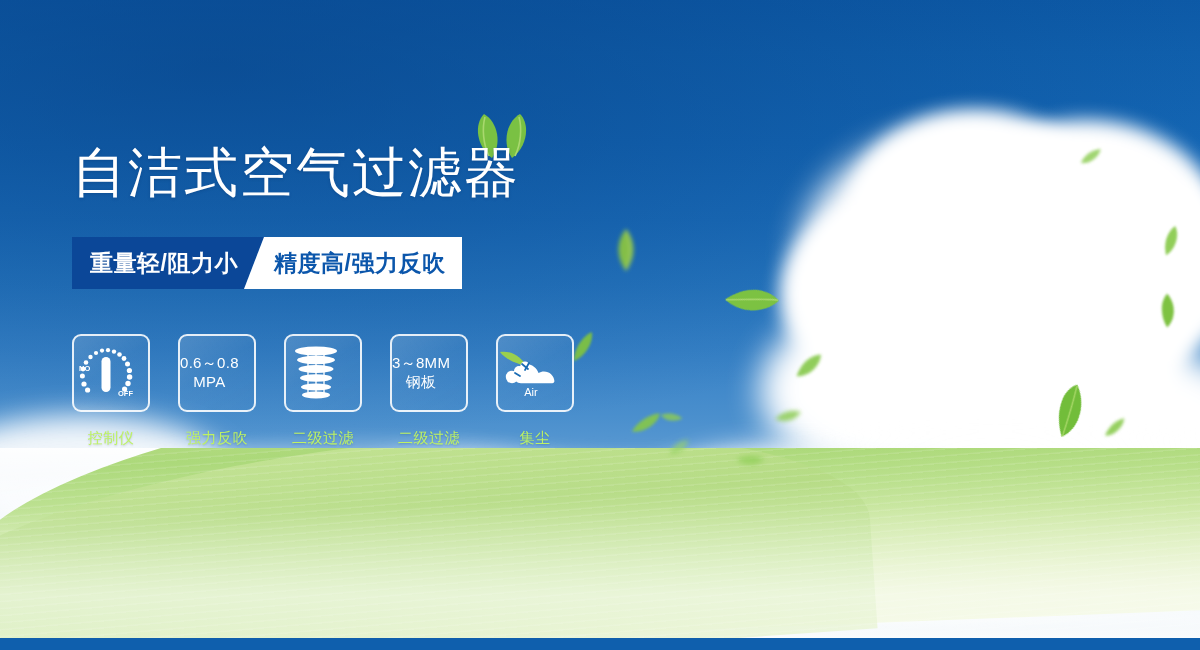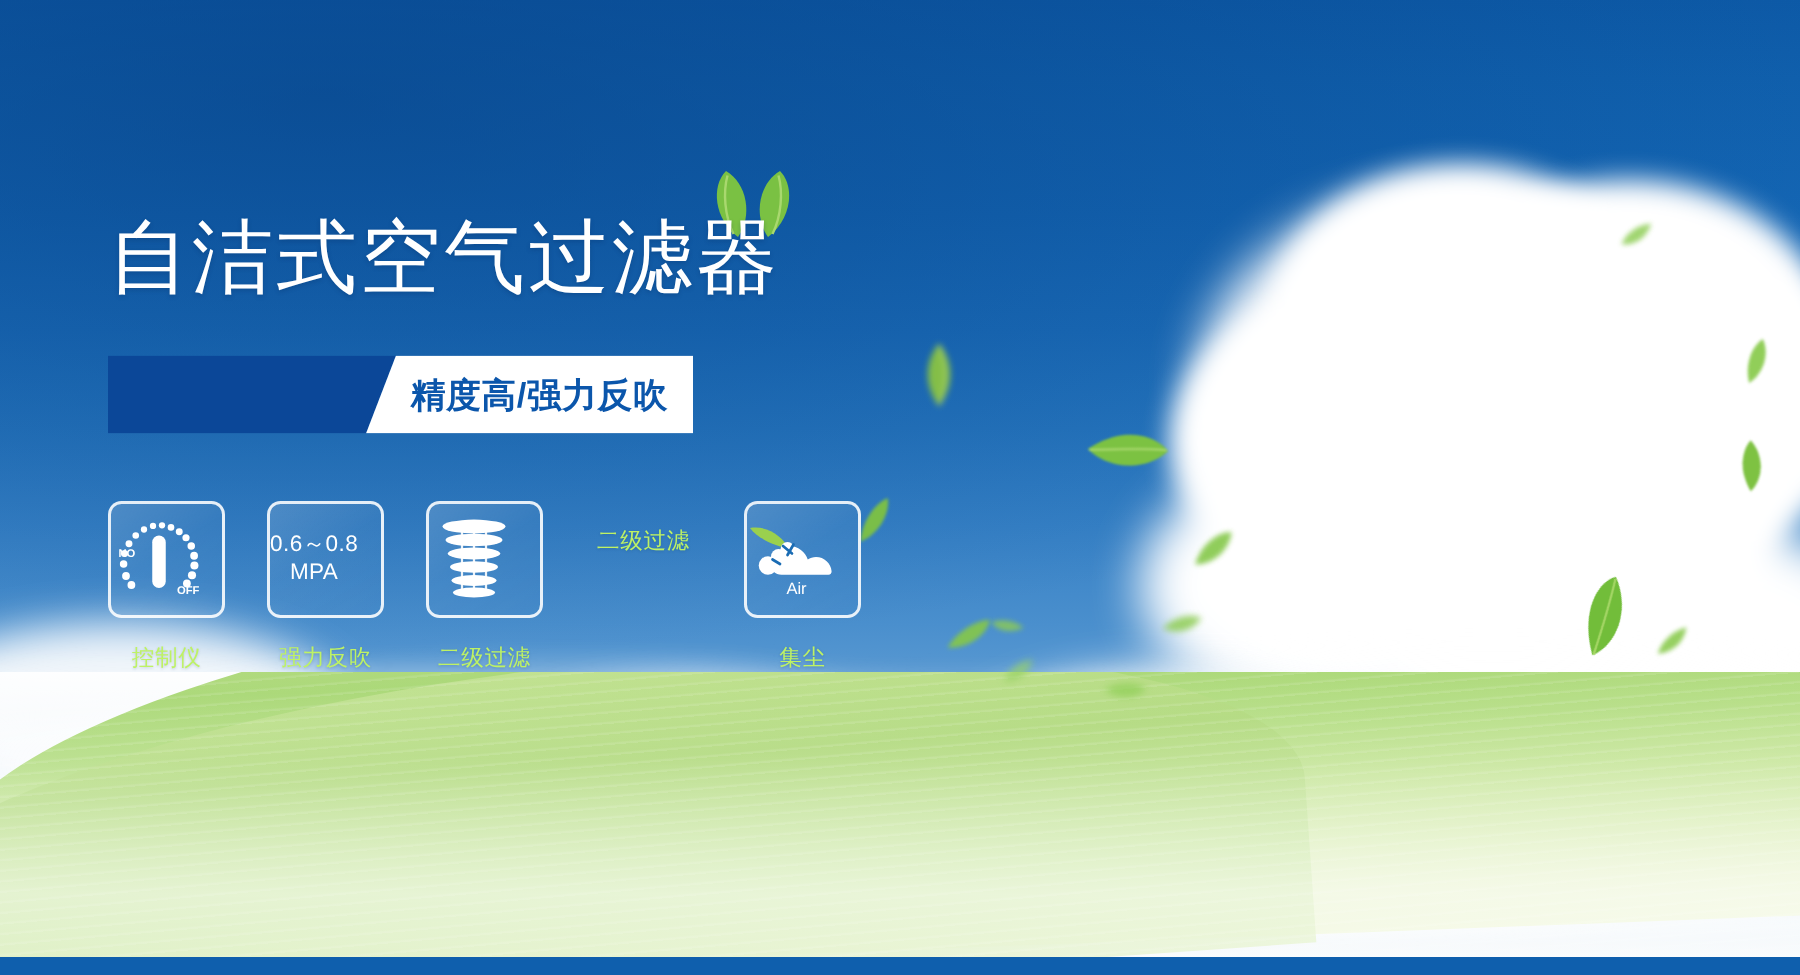--- a/index.html
+++ b/index.html
@@ -266,20 +266,21 @@
       <path d="M44 46 C60 34 62 12 52 2 C38 10 34 32 44 46 Z" fill="#7ac143"></path>
       <path d="M47 44 C53 32 54 16 51 5" stroke="#a9d86e" stroke-width="1.6" fill="none"></path>
     </svg>
   </div>
 
   <div class="title">自洁式空气过滤器</div>
 
   <div class="subbar">
     <div class="dark"></div>
     <div class="light"></div>
+    <div class="t1">重量轻/阻力小</div>
     <div class="t2">精度高/强力反吹</div>
   </div>
 
   <div class="features">
 
     <div class="feat">
       <div class="box">
         <svg width="64" height="60" viewBox="0 0 64 60" aria-hidden="true">
           <g fill="#ffffff">
             <circle cx="10" cy="41" r="2.6"></circle>
@@ -330,20 +331,23 @@
             <ellipse cx="30" cy="34" rx="16" ry="3.8"></ellipse>
             <ellipse cx="30" cy="43" rx="15" ry="3.6"></ellipse>
             <ellipse cx="30" cy="51" rx="14" ry="3.4"></ellipse>
           </g>
         </svg>
       </div>
       <div class="cap">二级过滤</div>
     </div>
 
     <div class="feat">
+      <div class="box">
+        <div class="txt">3～8MM<br>钢板</div>
+      </div>
       <div class="cap">二级过滤</div>
     </div>
 
     <div class="feat">
       <div class="box">
         <svg width="66" height="58" viewBox="0 0 66 58" aria-hidden="true">
           <path d="M2 8 C14 6 24 14 28 22 C20 20 8 16 2 8 Z" fill="#9ad04e"></path>
           <g fill="#ffffff">
             <path d="M28 20 c6 0 11 4 12.5 9 c1.5-1 3.5-1.6 5.5-1.6 c5.5 0 10 4.2 10.4 9.5
                      c0.1 1.2 -0.8 2.3 -2.1 2.3 H23 c-4 0 -7.3 -3.2 -7.3 -7.2 c0 -3.4 2.4 -6.3 5.6 -7

